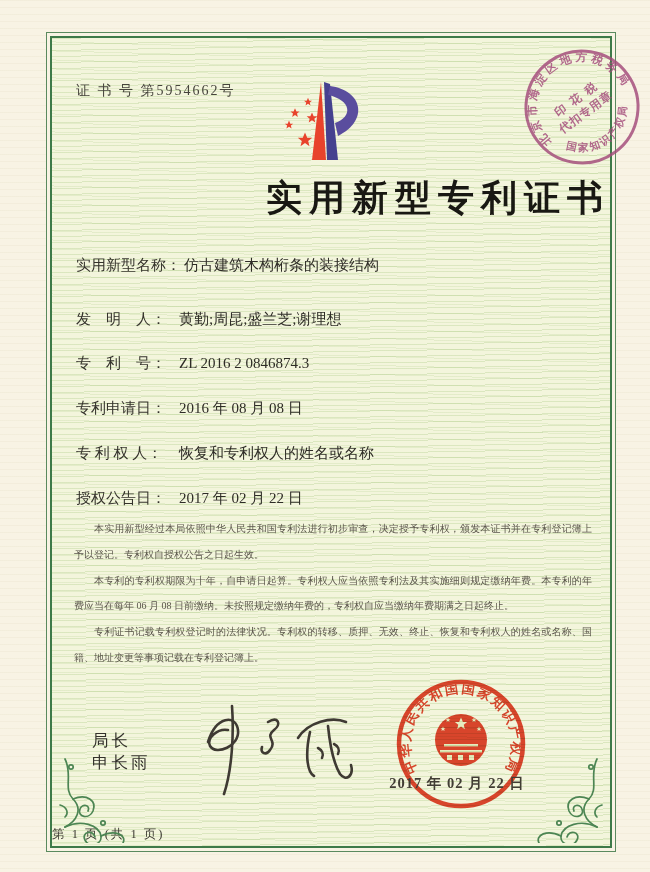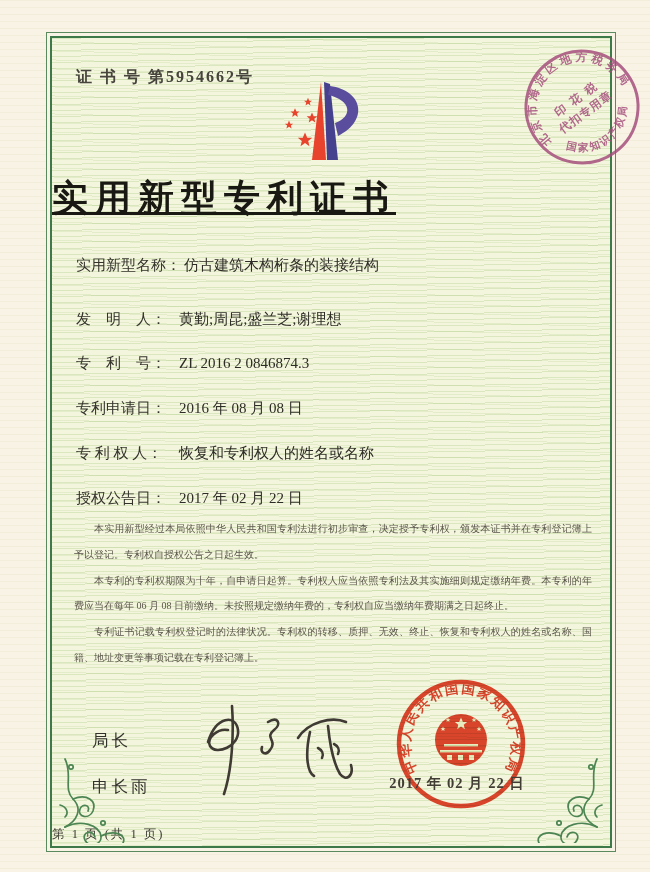--- a/index.html
+++ b/index.html
@@ -13,40 +13,40 @@
   .frame{
     position:absolute;left:50px;top:36px;width:558px;height:808px;
     border:2px solid #3e7a49;
     box-shadow:0 0 0 3px #f8f3e4, 0 0 0 4px #5a8a5e;
     background-color:#f3f5dc;
     background-image:
       repeating-linear-gradient(179deg, rgba(146,188,103,.25) 0 1px, transparent 1px 6px),
       repeating-linear-gradient(181.5deg, rgba(146,188,103,.16) 0 1px, transparent 1px 9px);
   }
   .cert-number{
-    position:absolute;left:24px;top:29px;
-    font-size:16px;color:#46443c;letter-spacing:2px;font-weight:bold;
+    position:absolute;left:24px;top:44px;
+    font-size:14px;color:#46443c;letter-spacing:2px;
   }
   .logo{position:absolute;left:226px;top:42px;}
   .title{
-    position:absolute;left:0;top:136px;width:100%;text-align:left;
-    font-size:36px;font-weight:bold;color:#191813;letter-spacing:7px;text-decoration:underline;
+    position:absolute;left:0;top:136px;width:100%;text-align:right;
+    font-size:36px;font-weight:bold;color:#191813;letter-spacing:7px;
   }
   .field-row{position:absolute;left:24px;font-size:15px;color:#34322b;white-space:nowrap;}
   .field-row .flabel{display:inline-block;min-width:100px;color:#34322b;}
   .field-row .fvalue{color:#2e2c26;margin-left:3px;}
   .row0{top:218px}.row1{top:272px}.row2{top:316px}.row3{top:361px}.row4{top:406px}.row5{top:451px}
   .body-text{
     position:absolute;left:22px;top:478px;width:518px;
     font-size:10px;line-height:25.8px;color:#5a554b;text-align:justify;
   }
   .body-text p{margin:0;text-indent:2em;}
   .signer{position:absolute;left:40px;font-size:16.5px;color:#33312b;letter-spacing:3px;font-family:Liberation Mono, monospace;}
   .signer-title{top:692px;}
-  .signer-name{top:738px;}
+  .signer-name{top:714px;}
   .signature{position:absolute;left:128px;top:660px;z-index:2;}
   .seal{position:absolute;left:333px;top:630px;z-index:3;opacity:.93;mix-blend-mode:multiply;}
   .seal-date{
     position:absolute;left:305px;top:736px;width:200px;text-align:center;z-index:4;
     font-size:14.5px;color:#413d34;letter-spacing:1px;font-weight:bold;
   }
   .footer{
     position:absolute;left:0;top:788px;width:100%;text-align:left;
     font-size:12.5px;color:#3d3b33;letter-spacing:2px;
   }

